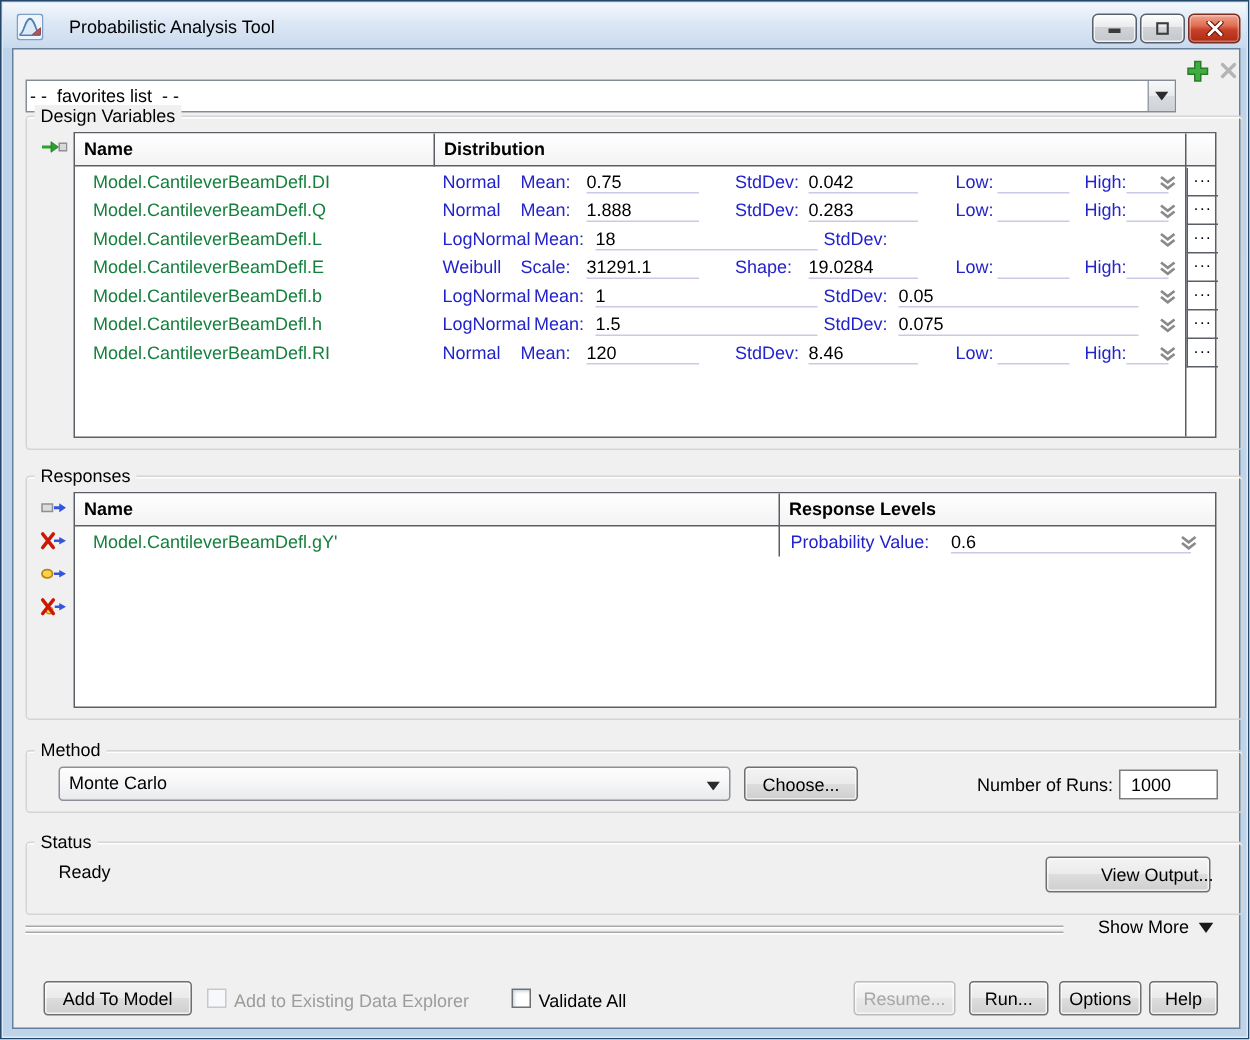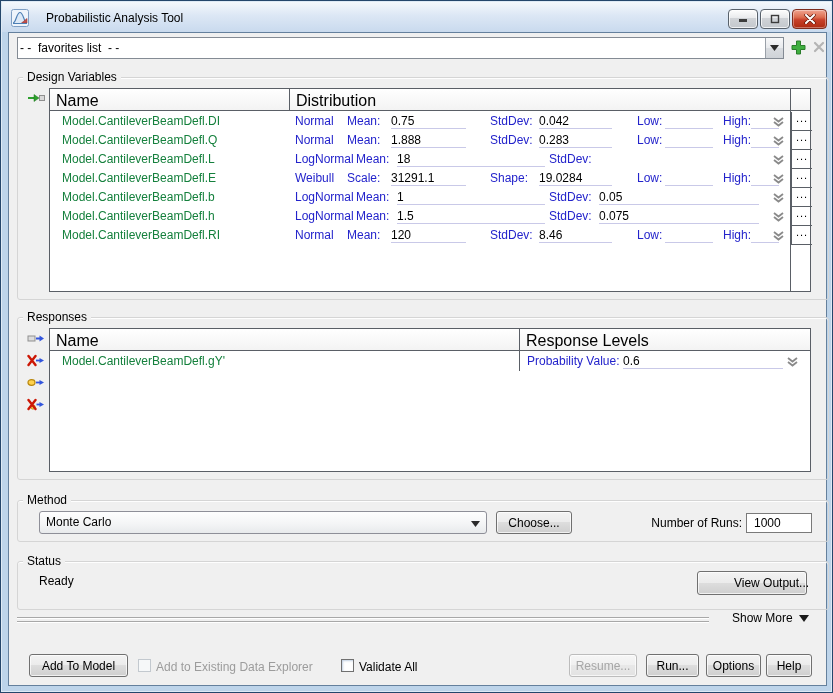--- a/index.html
+++ b/index.html
@@ -20,37 +20,37 @@
   .tb-close { left:790px; width:35px; border-color:#7e2c1d;
               background:linear-gradient(#f0a491, #dd6e51 40%, #c8402a 55%, #ad2b12);
               box-shadow:inset 0 0 0 1px rgba(255,255,255,.35); }
   .tb-glyph { position:absolute; left:0; top:0; right:0; bottom:0; display:flex; align-items:center; justify-content:center; }
 
   
   .client { position:absolute; left:7px; top:31px; width:819px; height:654px;
             background:#f0f0f0; border:1px solid #64809d; }
 
   
-  .fav-combo { position:absolute; left:8px; top:4px; width:767px; height:22px; background:#fff; border:1px solid #848b94; }
+  .fav-combo { position:absolute; left:8px; top:20px; width:767px; height:22px; background:#fff; border:1px solid #848b94; }
   .fav-input { position:absolute; left:2px; top:1px; width:742px; height:18px; border:0; outline:none;
                font-family:"Liberation Sans", sans-serif; font-size:12px; color:#000; background:#fff; }
   .fav-arrow-btn { position:absolute; right:0; top:0; width:18px; height:20px; border-left:1px solid #9aa0a8;
                    background:linear-gradient(#f7f8f9, #e8eaed 50%, #d9dce0 50%, #cfd3d8);
                    display:flex; align-items:center; justify-content:center; }
   .icon-btn { position:absolute; top:5px; width:18px; height:18px; display:flex; align-items:center; justify-content:center; }
 
   
   .group { position:absolute; border:1px solid #d5d5d5; border-radius:3px; box-shadow:0 1px 0 rgba(255,255,255,.9) inset; }
   .legend { position:absolute; background:#f0f0f0; padding:0 4px; color:#000; white-space:nowrap; }
 
   
   .tbl { position:absolute; background:#fff; border:1px solid #5a5f66; }
   .thead { position:absolute; left:0; top:0; right:0; height:22px; background:linear-gradient(#ffffff,#f3f3f3);
            border-bottom:1px solid #5a5f66; }
-  .th { position:absolute; top:3px; font-size:16px; color:#000; white-space:nowrap; }
+  .th { position:absolute; top:3px; font-size:12px; color:#000; white-space:nowrap;font-weight:bold; }
   .vline { position:absolute; width:1px; background:#5a5f66; }
   .trow { position:absolute; left:1px; height:19px; }
   .cell-name { position:absolute; left:11px; top:2px; white-space:nowrap; color:#15803d; }
   .cell-dist { position:absolute; left:239px; top:0; width:501px; height:19px; }
   .dc { position:absolute; top:2px; white-space:nowrap; line-height:15px; }
   .blue { color:#2323cb; }
   .fld { position:absolute; top:2px; height:15px; line-height:15px; border-bottom:1px solid #c9c9e8; color:#000; white-space:nowrap; }
   .chev { position:absolute; top:4px; }
   .cell-more { position:absolute; left:740px; top:0; width:21px; height:19px; border-left:1px solid #5a5f66;
                border-bottom:1px solid #5a5f66; text-align:center; line-height:12px; font-size:11px; color:#000;
@@ -325,21 +325,21 @@
       <div class="thead">
         <span class="th" style="left:6px;">Name</span>
         <span class="th" style="left:476px;">Response Levels</span>
       </div>
       <span class="vline" style="left:469px; top:0; height:42px;"></span>
 
       <div class="trow" style="top:23px;">
         <span class="cell-name">Model.CantileverBeamDefl.gY'</span>
         <div style="position:absolute; left:469px; top:0; width:291px; height:19px;">
           <span class="dc blue" style="left:7px;">Probability Value:</span>
-          <span class="fld" style="left:103px; width:160px;">0.6</span>
+          <span class="fld" style="left:114px; width:160px;">0.6</span>
           <span class="chev" style="right:12px;">
             <svg width="13" height="10" viewBox="0 0 13 10">
                 <path d="M2 1 L6.5 4.5 L11 1 M2 5 L6.5 8.5 L11 5" fill="none" stroke="#8a8a8a" stroke-width="1.8"></path>
               </svg>
           </span>
         </div>
       </div>
     </div>
 
     <div class="group" style="left:8px; top:467px; width:812px; height:42px;"></div>

